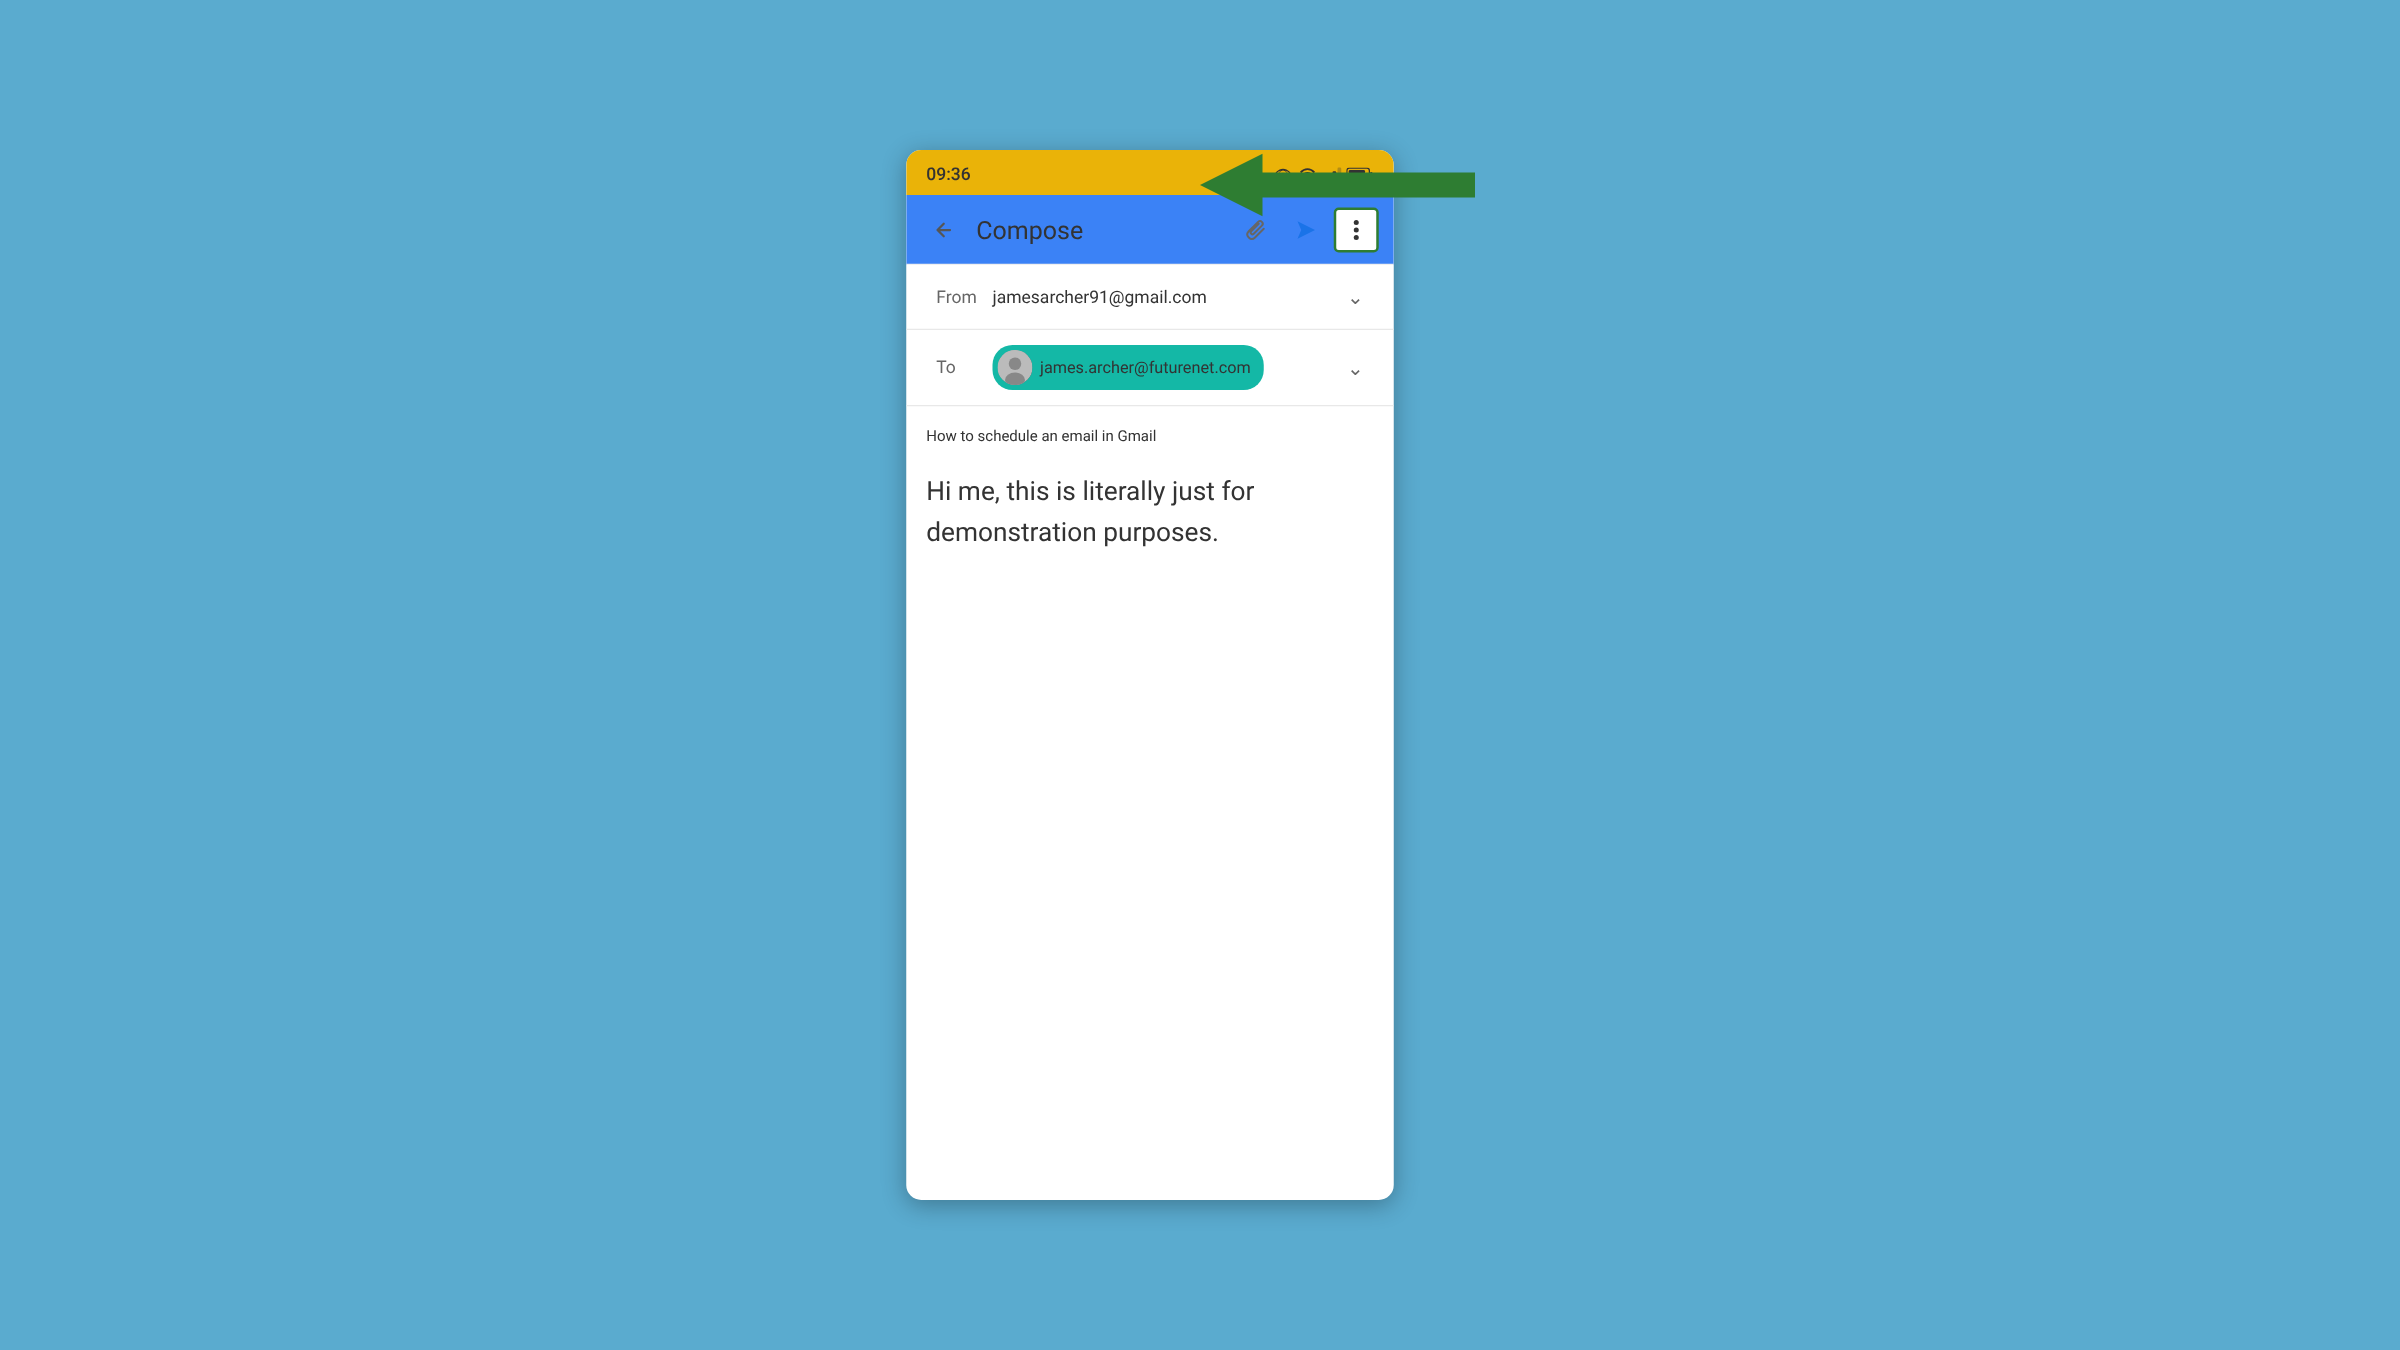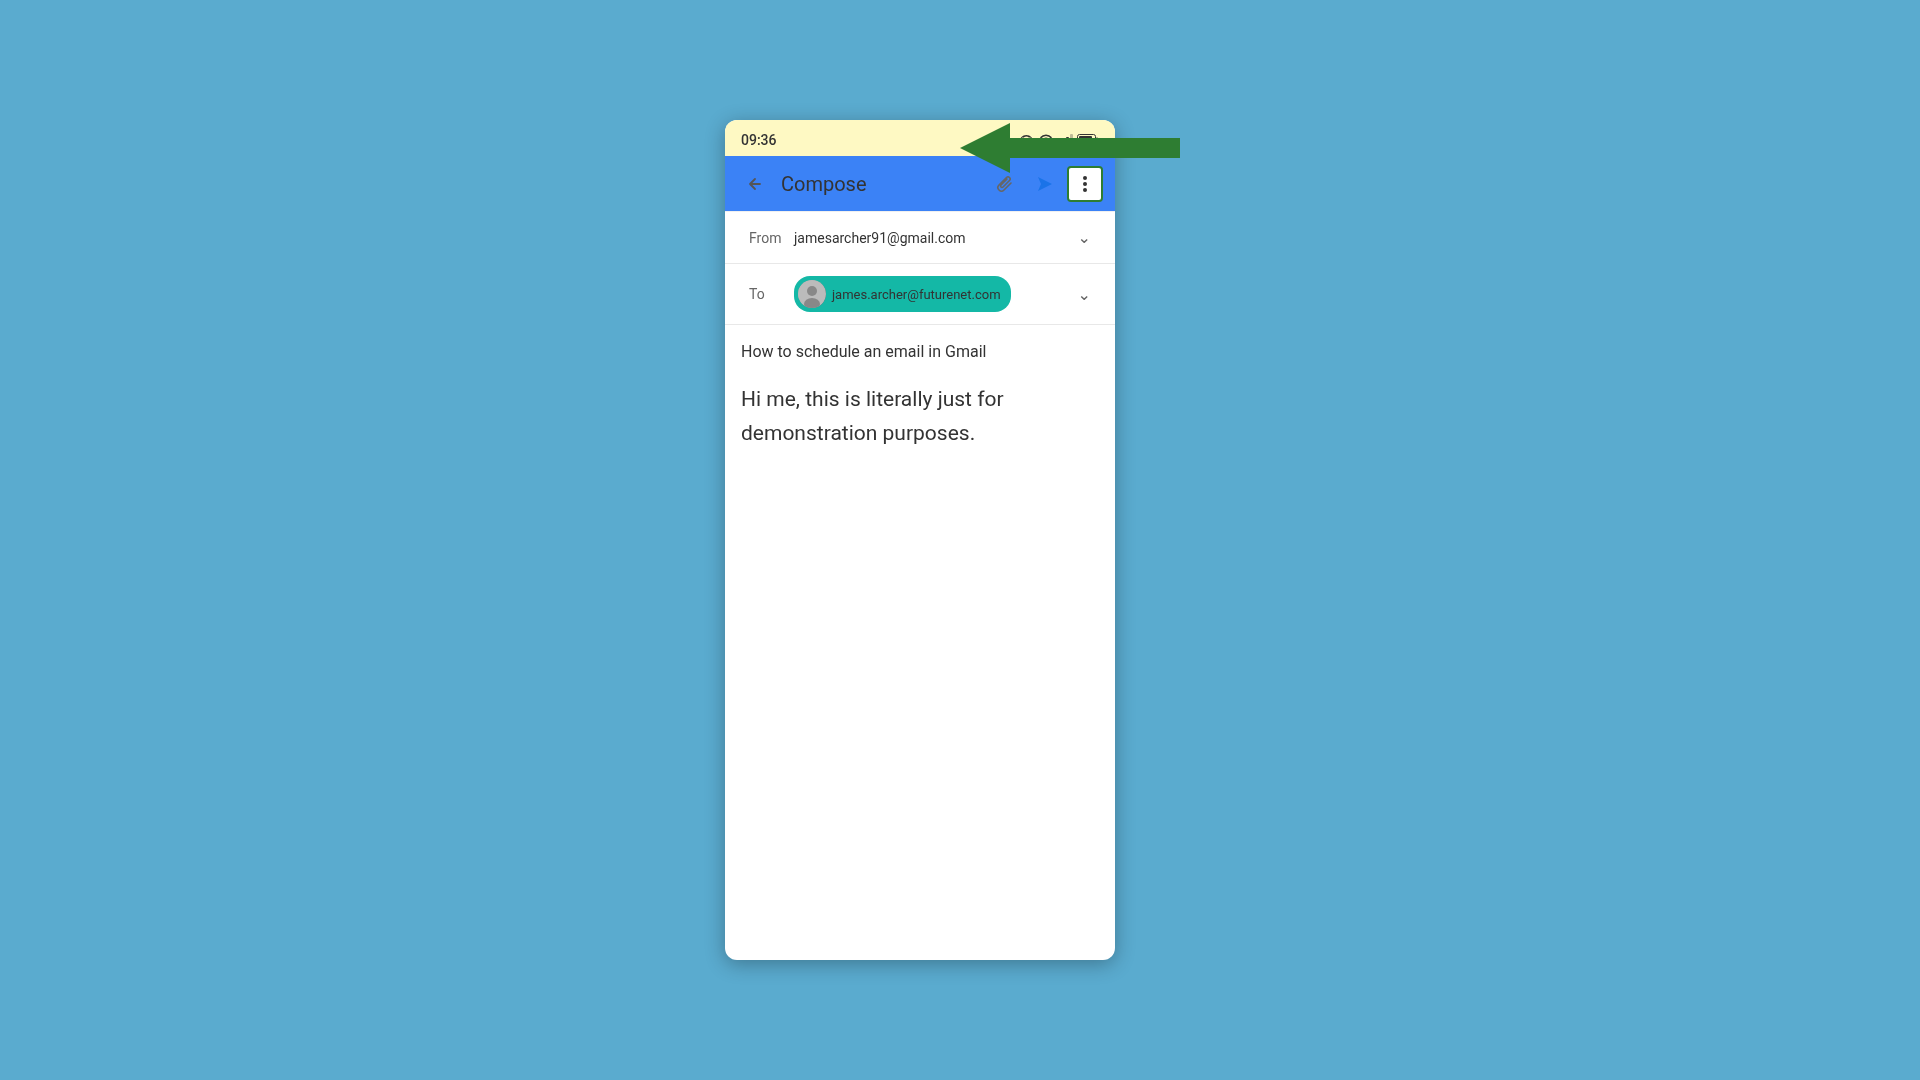--- a/index.html
+++ b/index.html
@@ -32,21 +32,21 @@
       position: relative;
       margin-left: -80px;
     }
 
     
     .status-bar {
       display: flex;
       justify-content: space-between;
       align-items: center;
       padding: 8px 16px 4px 16px;
-      background: #fef9c3;
+      background: #eab308;
       height: 36px;
     }
 
     .status-time {
       font-size: 14px;
       font-weight: 500;
       color: #333;
     }
 
     .status-icons {
@@ -184,21 +184,21 @@
       cursor: pointer;
     }
 
     
     .email-content {
       padding: 16px;
       flex: 1;
     }
 
     .email-subject {
-      font-size: 16px;
+      font-size: 12px;
       color: #333;
       margin-bottom: 20px;
       line-height: 1.4;
     }
 
     .email-body {
       font-size: 21px;
       color: #333;
       line-height: 1.6;
     }

